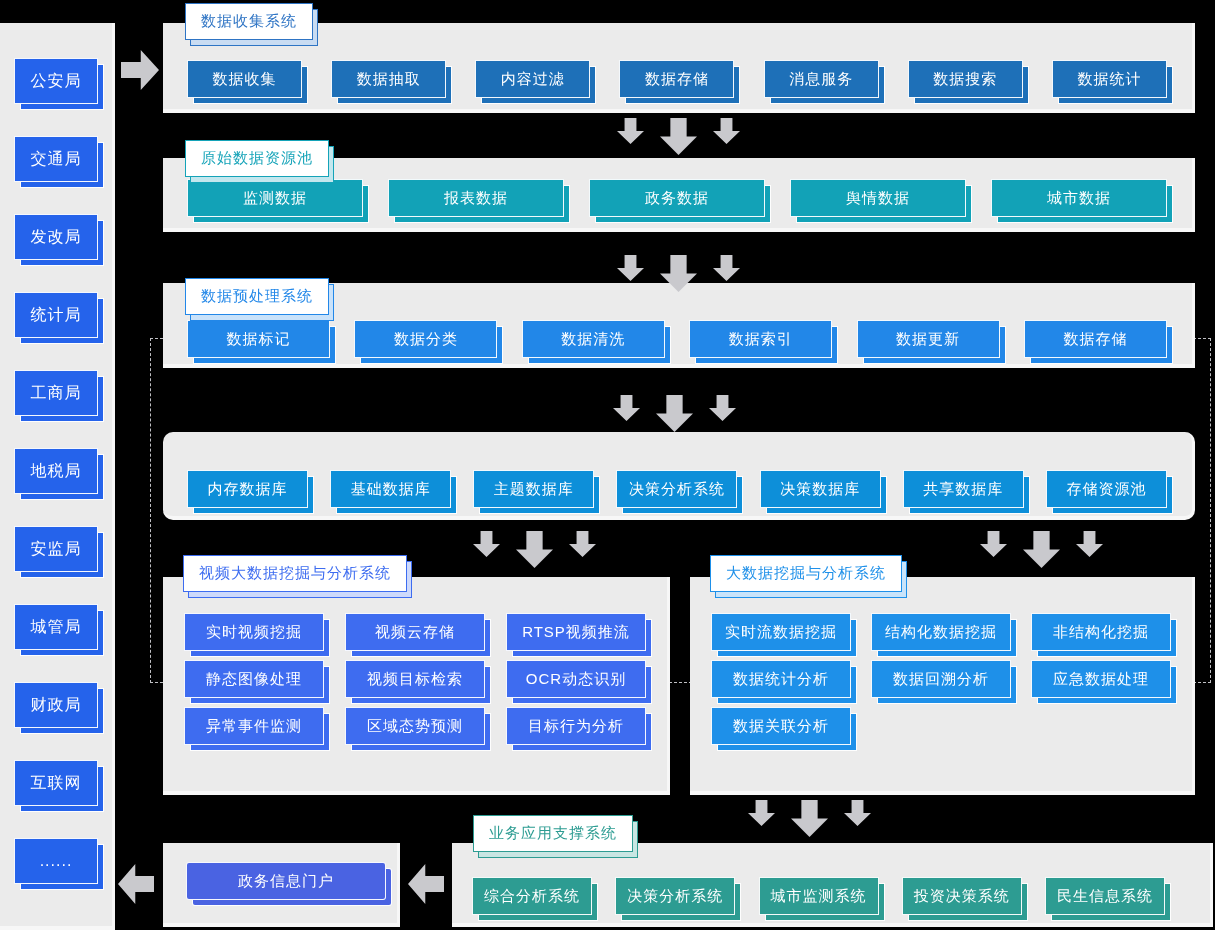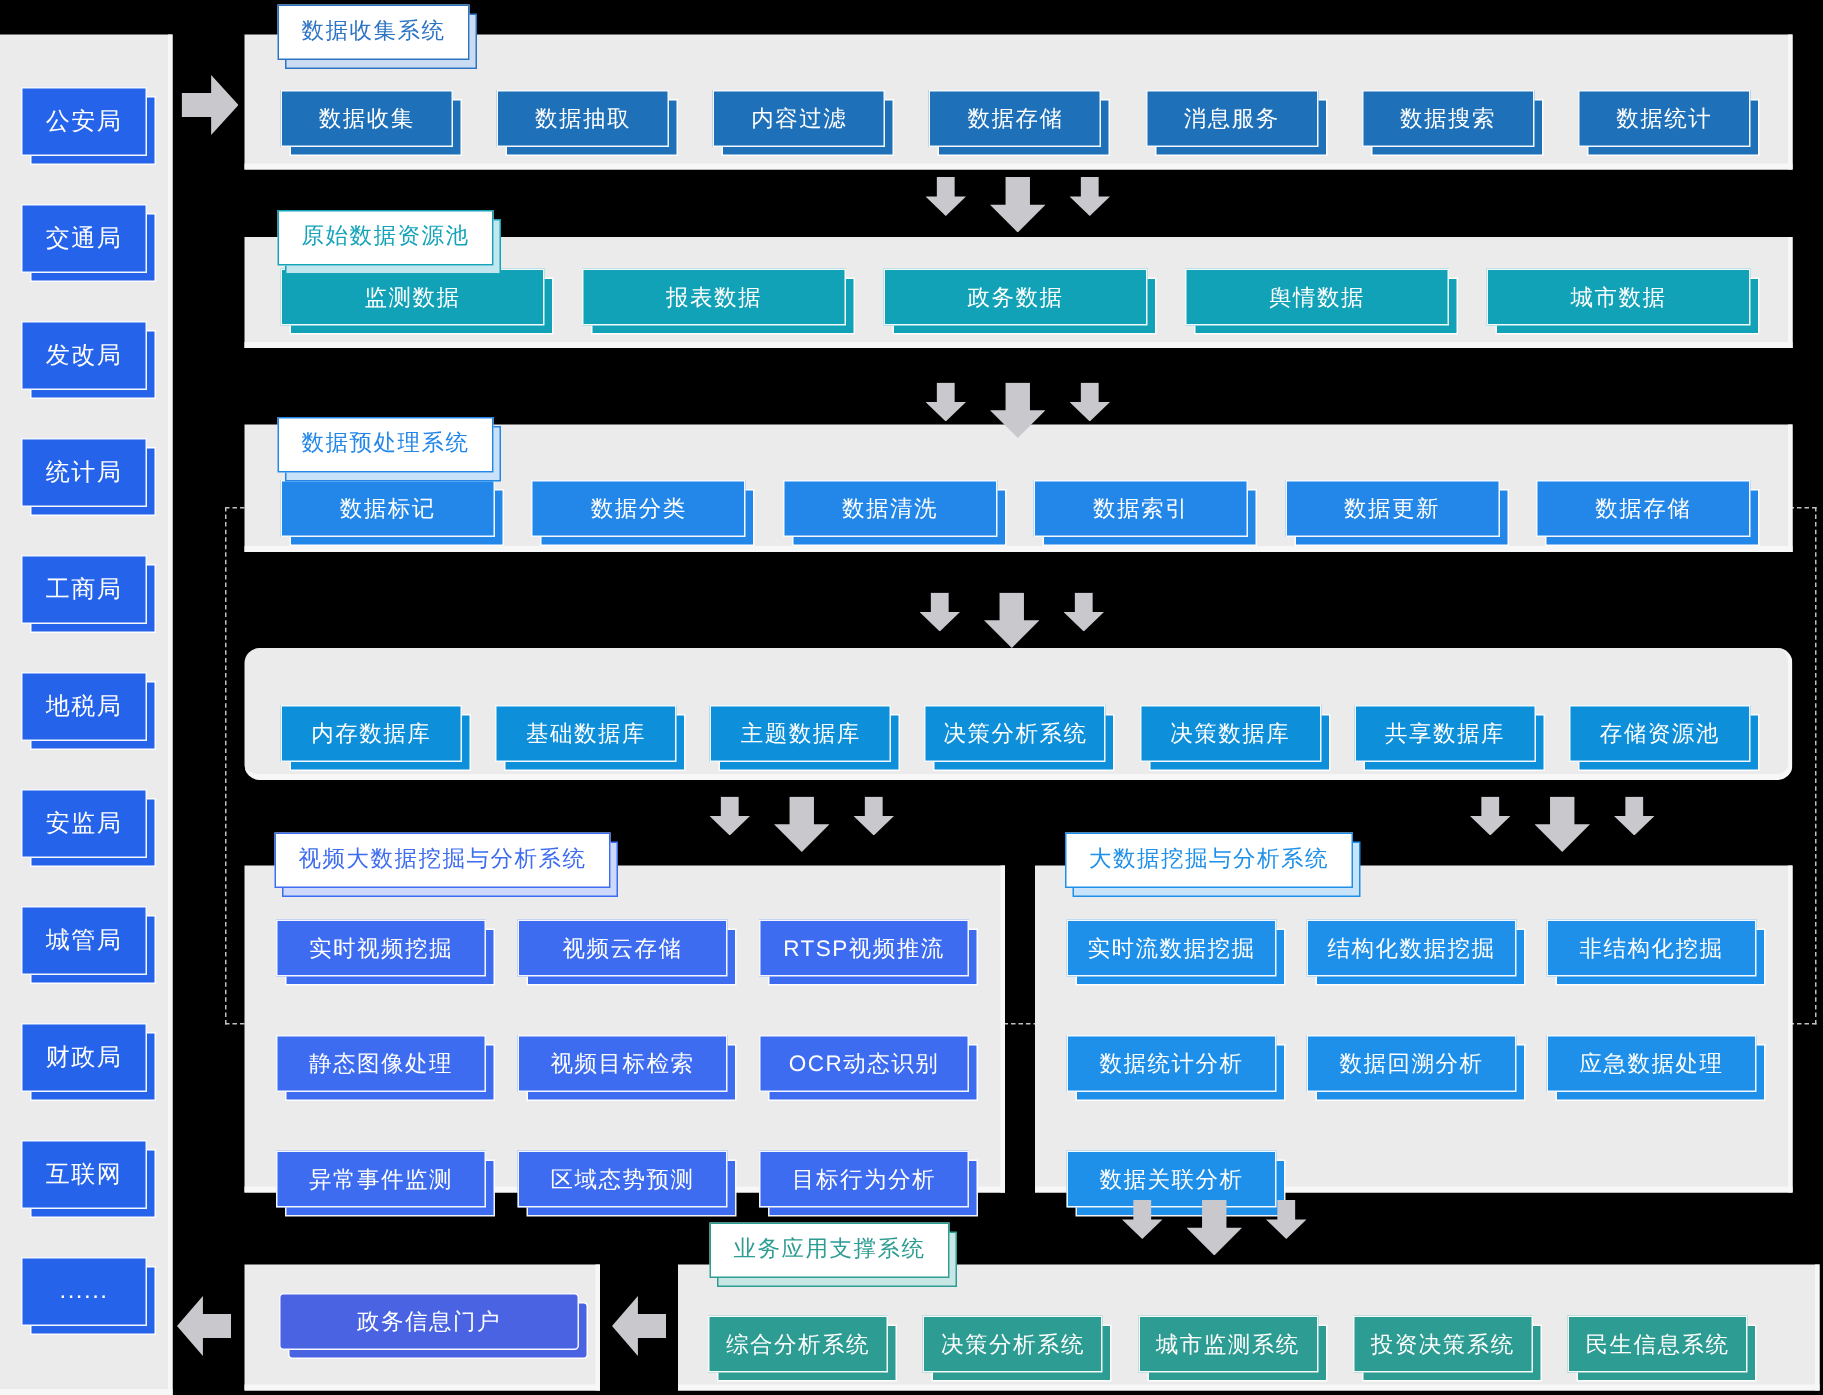--- a/index.html
+++ b/index.html
@@ -21,21 +21,21 @@
     border:1px solid rgba(255,255,255,.95);
     box-shadow:6px 6px 0 -1px var(--c,#2563eb),6px 6px 0 0 rgba(255,255,255,.95);
     height:38px;box-sizing:border-box;font-size:15px;letter-spacing:1px;
     white-space:nowrap;
   }
   .sidebar{padding-top:35px;display:flex;flex-direction:column;gap:32px;align-items:flex-start;}
   .sidebar .b3{width:84px;height:46px;margin-left:14px;font-size:16px;}
   .row{position:absolute;left:24px;right:25px;display:flex;justify-content:space-between;}
   .row .b3{width:var(--bw,120px);}
   .grid{position:absolute;left:21px;right:21px;top:36px;display:grid;
-        grid-template-columns:repeat(3,140px);justify-content:space-between;row-gap:39px;}
+        grid-template-columns:repeat(3,140px);justify-content:space-between;row-gap:9px;}
   
   .badge{
     position:absolute;height:37px;line-height:34px;background:#fff;
     border:1.5px solid var(--t,#2e74c4);color:var(--t,#2e74c4);
     padding:0 15px;font-size:15px;letter-spacing:1px;white-space:nowrap;
     box-shadow:5px 6px 0 -1px var(--d,#cfe0f6),5px 6px 0 0 var(--t,#2e74c4);
     box-sizing:border-box;
   }
   
   .arrows{position:absolute;display:flex;gap:16px;align-items:flex-start;}

